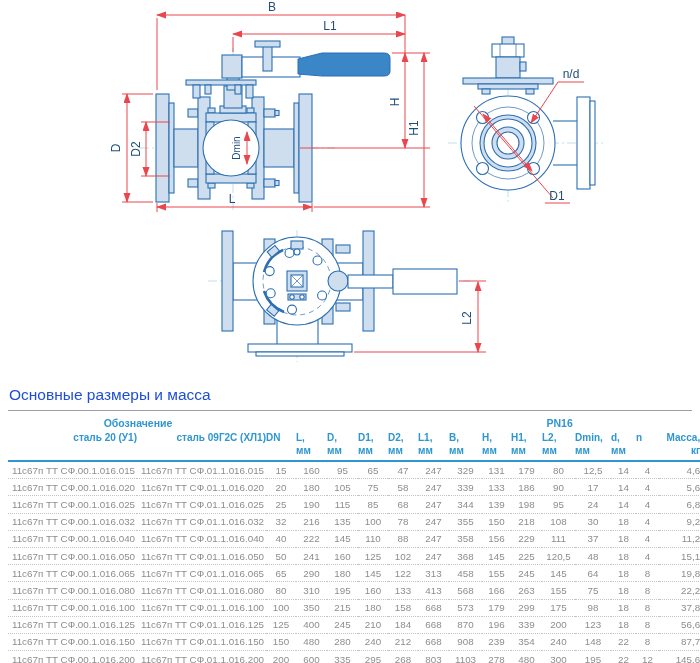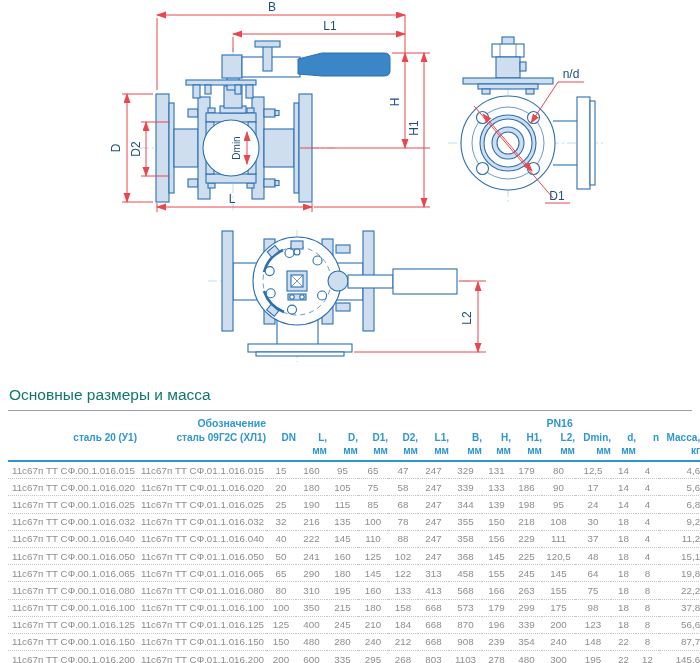--- a/index.html
+++ b/index.html
@@ -14,28 +14,28 @@
   .thin{fill:none;stroke:#2c6fb2;stroke-width:0.7;}
   .arc{fill:none;stroke:#2c6fb2;stroke-width:2.6;}
   .cl{fill:none;stroke:#b5dde9;stroke-width:0.9;stroke-dasharray:9 3 2 3;}
   .dim{fill:none;stroke:#e9474d;stroke-width:1;}
   .dash{stroke-dasharray:5 4;}
   .dt{fill:#1f4e79;font-size:12px;font-family:"Liberation Sans",sans-serif;}
   .dts{fill:#1f4e79;font-size:10px;font-family:"Liberation Sans",sans-serif;}
 
   
   .content{padding:2px 8px 0 8px;}
-  .sec-title{color:#0f766e;font-size:15.5px;font-weight:normal;margin:2px 0 6px 1px;}
+  .sec-title{color:#1d4ed8;font-size:15.5px;font-weight:normal;margin:2px 0 6px 1px;}
   .rule{border:none;border-top:1px solid #9aa0a6;margin:0;}
   table{width:100%;border-collapse:collapse;table-layout:fixed;}
   th,td{padding:0;}
-  .grp-row th{color:#2e96d1;font-weight:bold;text-align:right;font-size:10.5px;padding:6px 0 1px 2px;}
+  .grp-row th{color:#2e96d1;font-weight:bold;text-align:center;font-size:10.5px;padding:6px 0 1px 2px;}
   .grp-row th.pn{text-align:center;padding-left:150px;}
   #col-header-row th{color:#2e96d1;font-weight:bold;font-size:10px;vertical-align:top;
-     padding:2px 0 3px 0;border-bottom:2px solid #2e96d1;text-align:right;line-height:1.25;}
+     padding:2px 0 3px 0;border-bottom:2px solid #2e96d1;text-align:left;line-height:1.25;}
   #col-header-row th.left{text-align:right;padding-left:2px;}
   #col-header-row th.right{text-align:right;padding-right:3px;}
   td{color:#8d8d8d;font-size:9.8px;text-align:center;border-bottom:1px dotted #c3c3c3;
      padding:2.6px 0;white-space:nowrap;}
   td.left{text-align:center;padding-left:2px;}
   td.right{text-align:right;padding-right:3px;}
 </style>
 </head>
 <body>
 

